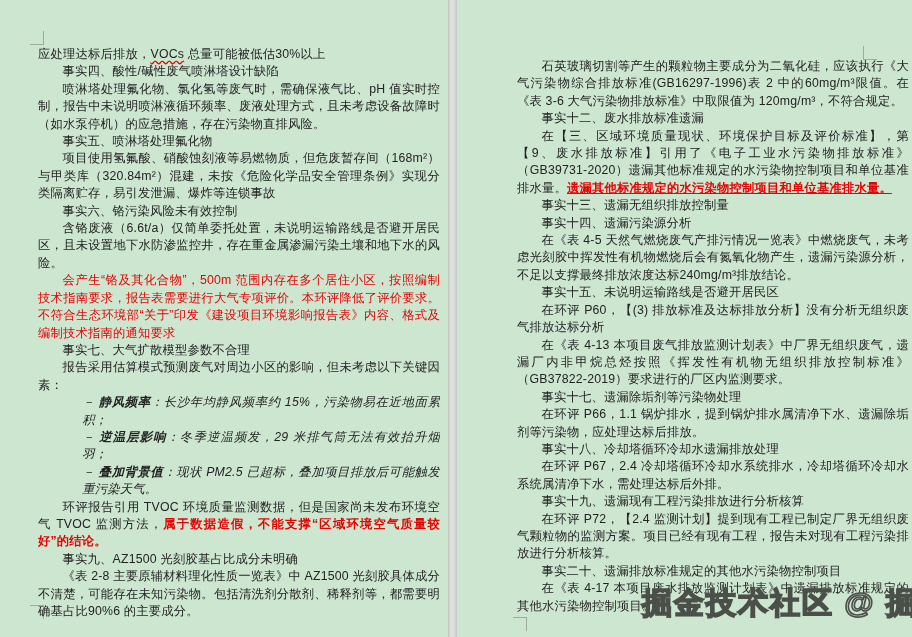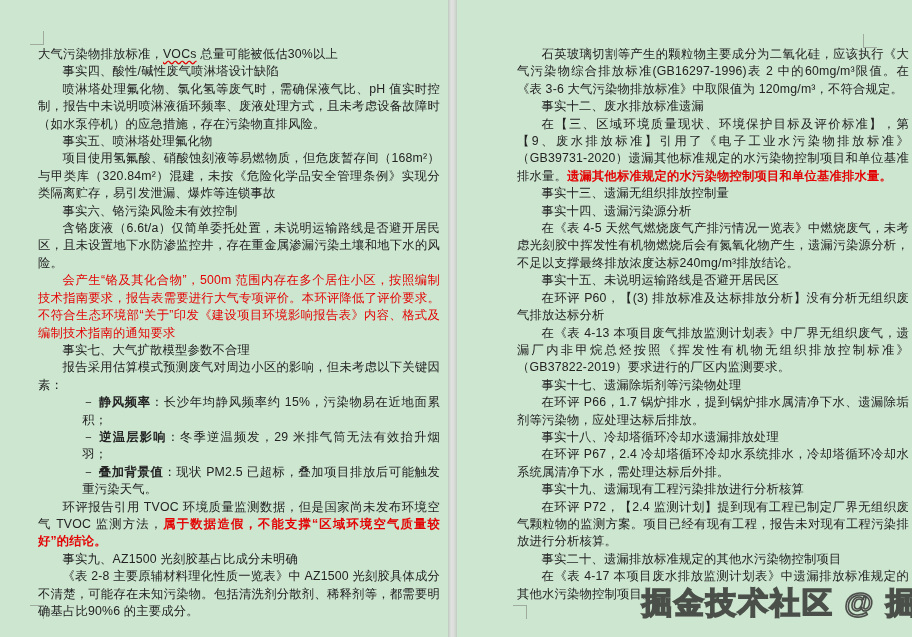--- a/index.html
+++ b/index.html
@@ -4,39 +4,39 @@
 <style>
   html,body{margin:0;padding:0;}
   body{
     width:912px;height:637px;overflow:hidden;
     background:#cde6d0;
     font-family:"Liberation Sans","DejaVu Sans",sans-serif;
   }
   .canvas{position:relative;width:912px;height:637px;background:#cde6d0;}
   .page{position:absolute;top:0;bottom:0;background:#cde6d0;}
   .page-left{left:0;width:448px;}
-  .page-right{left:457px;width:434px;}
+  .page-right{left:457px;width:434px;margin-top:12px;}
   .page-gap{
     position:absolute;top:0;bottom:0;left:448px;width:9px;
     background:linear-gradient(to right,#bfc9bf,#e0e2e0 35%,#dcdedc 65%,#c2ccc2);
   }
   .text-col{
     position:absolute;top:46px;bottom:0;overflow:hidden;
     font-size:12.3px;line-height:17.4px;color:#232323;
     text-align:justify;letter-spacing:0.2px;
   }
   .page-left .text-col{left:38px;width:402px;}
   .page-right .text-col{left:60px;width:392px;}
   .blk{margin:0;padding:0;}
   .blk.p,.blk.h{text-indent:2em;}
   .blk.c{text-indent:0;}
-  .blk.b{padding-left:3.6em;text-indent:0;}
+  .blk.b{padding-left:3.6em;text-indent:0;font-style:italic;}
   .red{color:#e30505;}
   .bold{font-weight:bold;}
-  .ul{text-decoration-color:#e30505;}
+  .ul{text-decoration:underline;text-decoration-color:#e30505;}
   .wavy{text-decoration-line:underline;text-decoration-style:wavy;text-decoration-color:#e30505;text-underline-offset:2px;}
   
   .mark{position:absolute;width:13px;height:13px;border:0 solid #9fab9f;}
   .mark-tl{border-right-width:1px;border-bottom-width:1px;}
   .mark-tr{border-left-width:1px;border-bottom-width:1px;}
   .mark-bl{border-right-width:1px;border-top-width:1px;}
   
   .watermark{
     position:absolute;left:642px;top:583px;width:270px;
     font-size:30px;font-weight:bold;letter-spacing:2px;white-space:nowrap;
@@ -48,21 +48,21 @@
 </style>
 </head>
 <body>
 
 <div class="canvas">
 
   <div class="page page-left">
     <div class="mark mark-tl" style="left:30px;top:31px;"></div>
     <div class="mark mark-bl" style="left:30px;top:605px;"></div>
     <div class="text-col" id="page-left-text">
-        <p class="blk c"><span>大气污染物排放标准，</span><span class="wavy">VOCs</span><span> 总量可能被低估30%以上</span></p>
+        <p class="blk c"><span>应处理达标后排放，</span><span class="wavy">VOCs</span><span> 总量可能被低估30%以上</span></p>
         <p class="blk h"><span>事实四、酸性/碱性废气喷淋塔设计缺陷</span></p>
         <p class="blk p"><span>喷淋塔处理氟化物、氯化氢等废气时，需确保液气比、pH 值实时控制，报告中未说明喷淋液循环频率、废液处理方式，且未考虑设备故障时（如水泵停机）的应急措施，存在污染物直排风险。</span></p>
         <p class="blk h"><span>事实五、喷淋塔处理氟化物</span></p>
         <p class="blk p"><span>项目使用氢氟酸、硝酸蚀刻液等易燃物质，但危废暂存间（168m²）与甲类库（320.84m²）混建，未按《危险化学品安全管理条例》实现分类隔离贮存，易引发泄漏、爆炸等连锁事故</span></p>
         <p class="blk h"><span>事实六、铬污染风险未有效控制</span></p>
         <p class="blk p"><span>含铬废液（6.6t/a）仅简单委托处置，未说明运输路线是否避开居民区，且未设置地下水防渗监控井，存在重金属渗漏污染土壤和地下水的风险。</span></p>
         <p class="blk p"><span class="red">会产生“铬及其化合物”，500m 范围内存在多个居住小区，按照编制技术指南要求，报告表需要进行大气专项评价。本环评降低了评价要求。不符合生态环境部“关于”印发《建设项目环境影响报告表》内容、格式及编制技术指南的通知要求</span></p>
         <p class="blk h"><span>事实七、大气扩散模型参数不合理</span></p>
         <p class="blk p"><span>报告采用估算模式预测废气对周边小区的影响，但未考虑以下关键因素：</span></p>
         <p class="blk b"><span>－ </span><span class="bold">静风频率</span><span>：长沙年均静风频率约 15%，污染物易在近地面累积；</span></p>
@@ -83,21 +83,21 @@
         <p class="blk p"><span>石英玻璃切割等产生的颗粒物主要成分为二氧化硅，应该执行《大气污染物综合排放标准(GB16297-1996)表 2 中的60mg/m³限值。在《表 3-6 大气污染物排放标准》中取限值为 120mg/m³，不符合规定。</span></p>
         <p class="blk h"><span>事实十二、废水排放标准遗漏</span></p>
         <p class="blk p"><span>在【三、区域环境质量现状、环境保护目标及评价标准】，第【9、废水排放标准】引用了《电子工业水污染物排放标准》（GB39731-2020）遗漏其他标准规定的水污染物控制项目和单位基准排水量。</span><span class="red bold ul">遗漏其他标准规定的水污染物控制项目和单位基准排水量。</span></p>
         <p class="blk h"><span>事实十三、遗漏无组织排放控制量</span></p>
         <p class="blk h"><span>事实十四、遗漏污染源分析</span></p>
         <p class="blk p"><span>在《表 4-5 天然气燃烧废气产排污情况一览表》中燃烧废气，未考虑光刻胶中挥发性有机物燃烧后会有氮氧化物产生，遗漏污染源分析，不足以支撑最终排放浓度达标240mg/m³排放结论。</span></p>
         <p class="blk h"><span>事实十五、未说明运输路线是否避开居民区</span></p>
         <p class="blk p"><span>在环评 P60，【(3) 排放标准及达标排放分析】没有分析无组织废气排放达标分析</span></p>
         <p class="blk p"><span>在《表 4-13 本项目废气排放监测计划表》中厂界无组织废气，遗漏厂内非甲烷总烃按照《挥发性有机物无组织排放控制标准》（GB37822-2019）要求进行的厂区内监测要求。</span></p>
         <p class="blk h"><span>事实十七、遗漏除垢剂等污染物处理</span></p>
-        <p class="blk p"><span>在环评 P66，1.7 锅炉排水，提到锅炉排水属清净下水、遗漏除垢剂等污染物，应处理达标后排放。</span></p>
+        <p class="blk p"><span>在环评 P66，1.1 锅炉排水，提到锅炉排水属清净下水、遗漏除垢剂等污染物，应处理达标后排放。</span></p>
         <p class="blk h"><span>事实十八、冷却塔循环冷却水遗漏排放处理</span></p>
         <p class="blk p"><span>在环评 P67，2.4 冷却塔循环冷却水系统排水，冷却塔循环冷却水系统属清净下水，需处理达标后外排。</span></p>
         <p class="blk h"><span>事实十九、遗漏现有工程污染排放进行分析核算</span></p>
         <p class="blk p"><span>在环评 P72，【2.4 监测计划】提到现有工程已制定厂界无组织废气颗粒物的监测方案。项目已经有现有工程，报告未对现有工程污染排放进行分析核算。</span></p>
         <p class="blk h"><span>事实二十、遗漏排放标准规定的其他水污染物控制项目</span></p>
         <p class="blk p"><span>在《表 4-17 本项目废水排放监测计划表》中遗漏排放标准规定的其他水污染物控制项目。</span></p>
       </div>
   </div>
 
   <div class="watermark">掘金技术社区 @ 掘大王</div>

